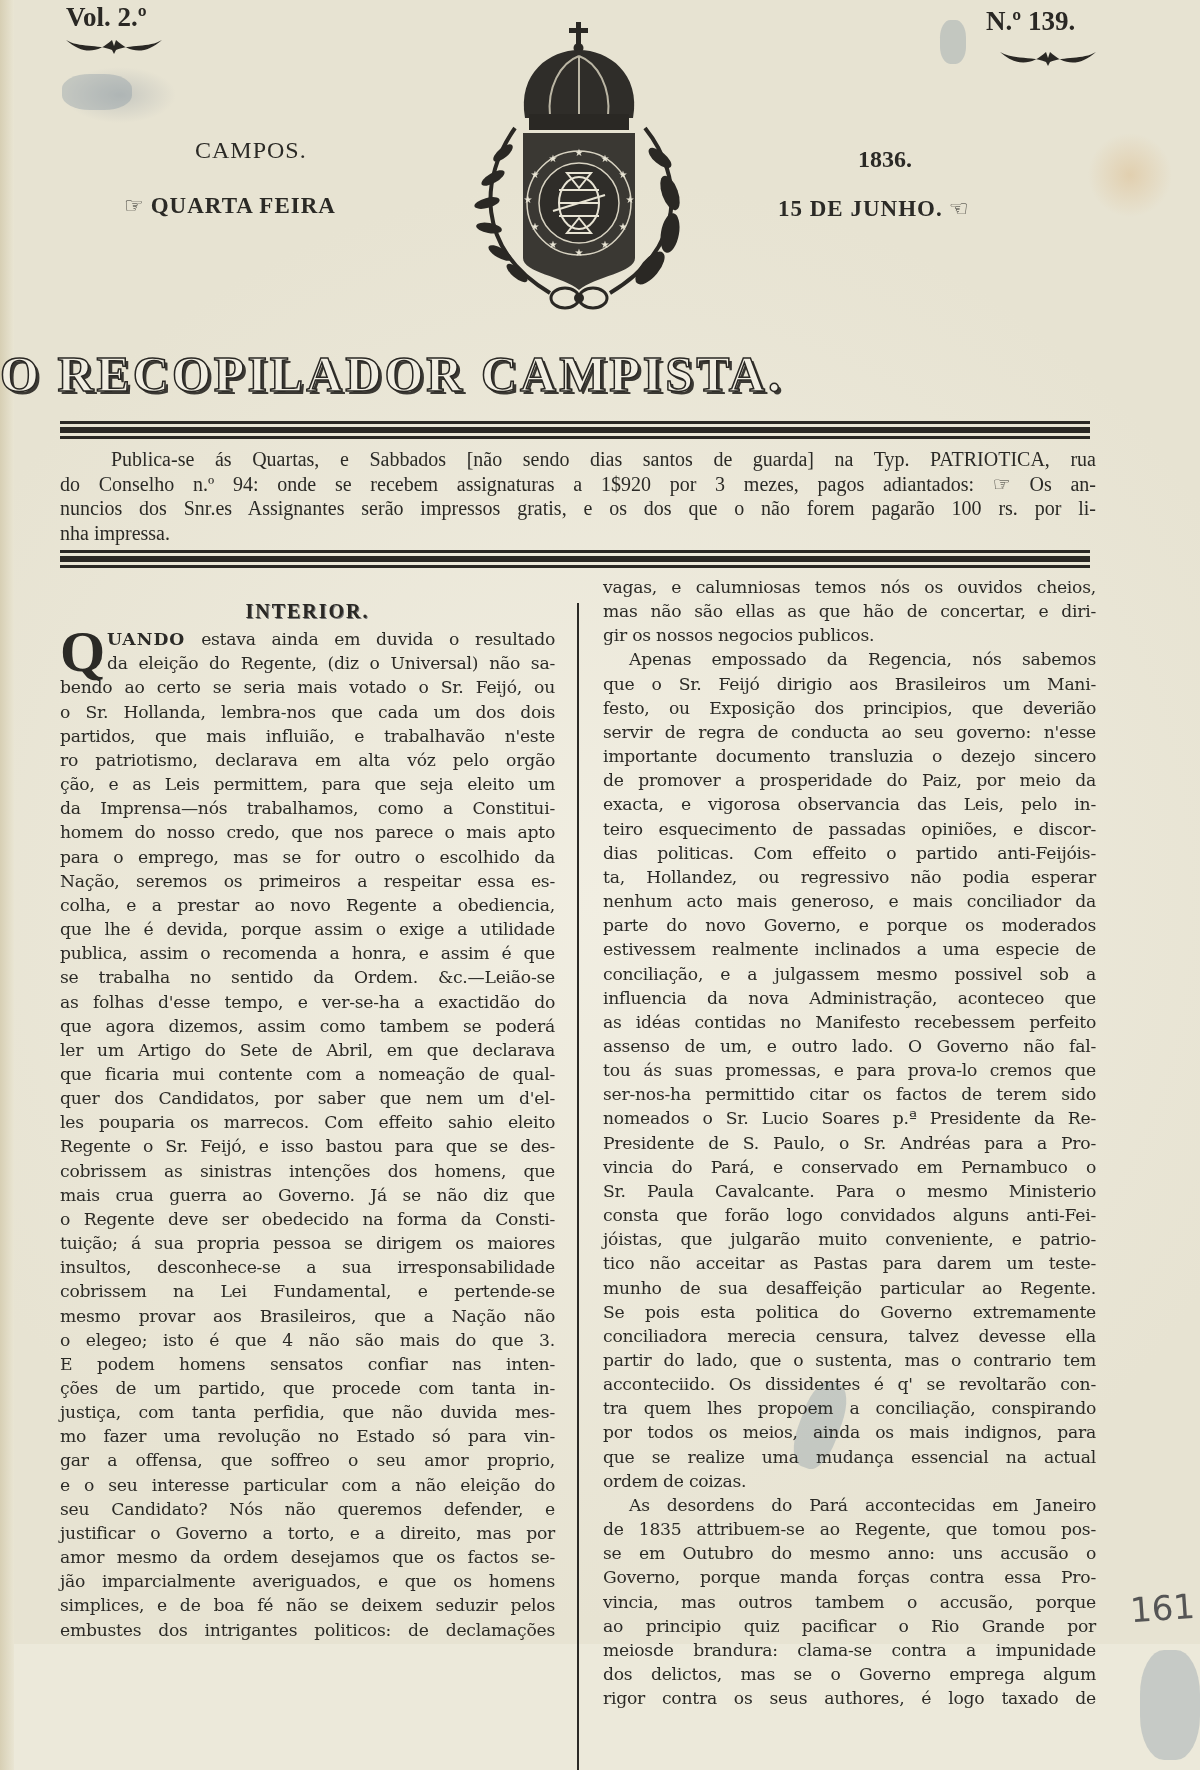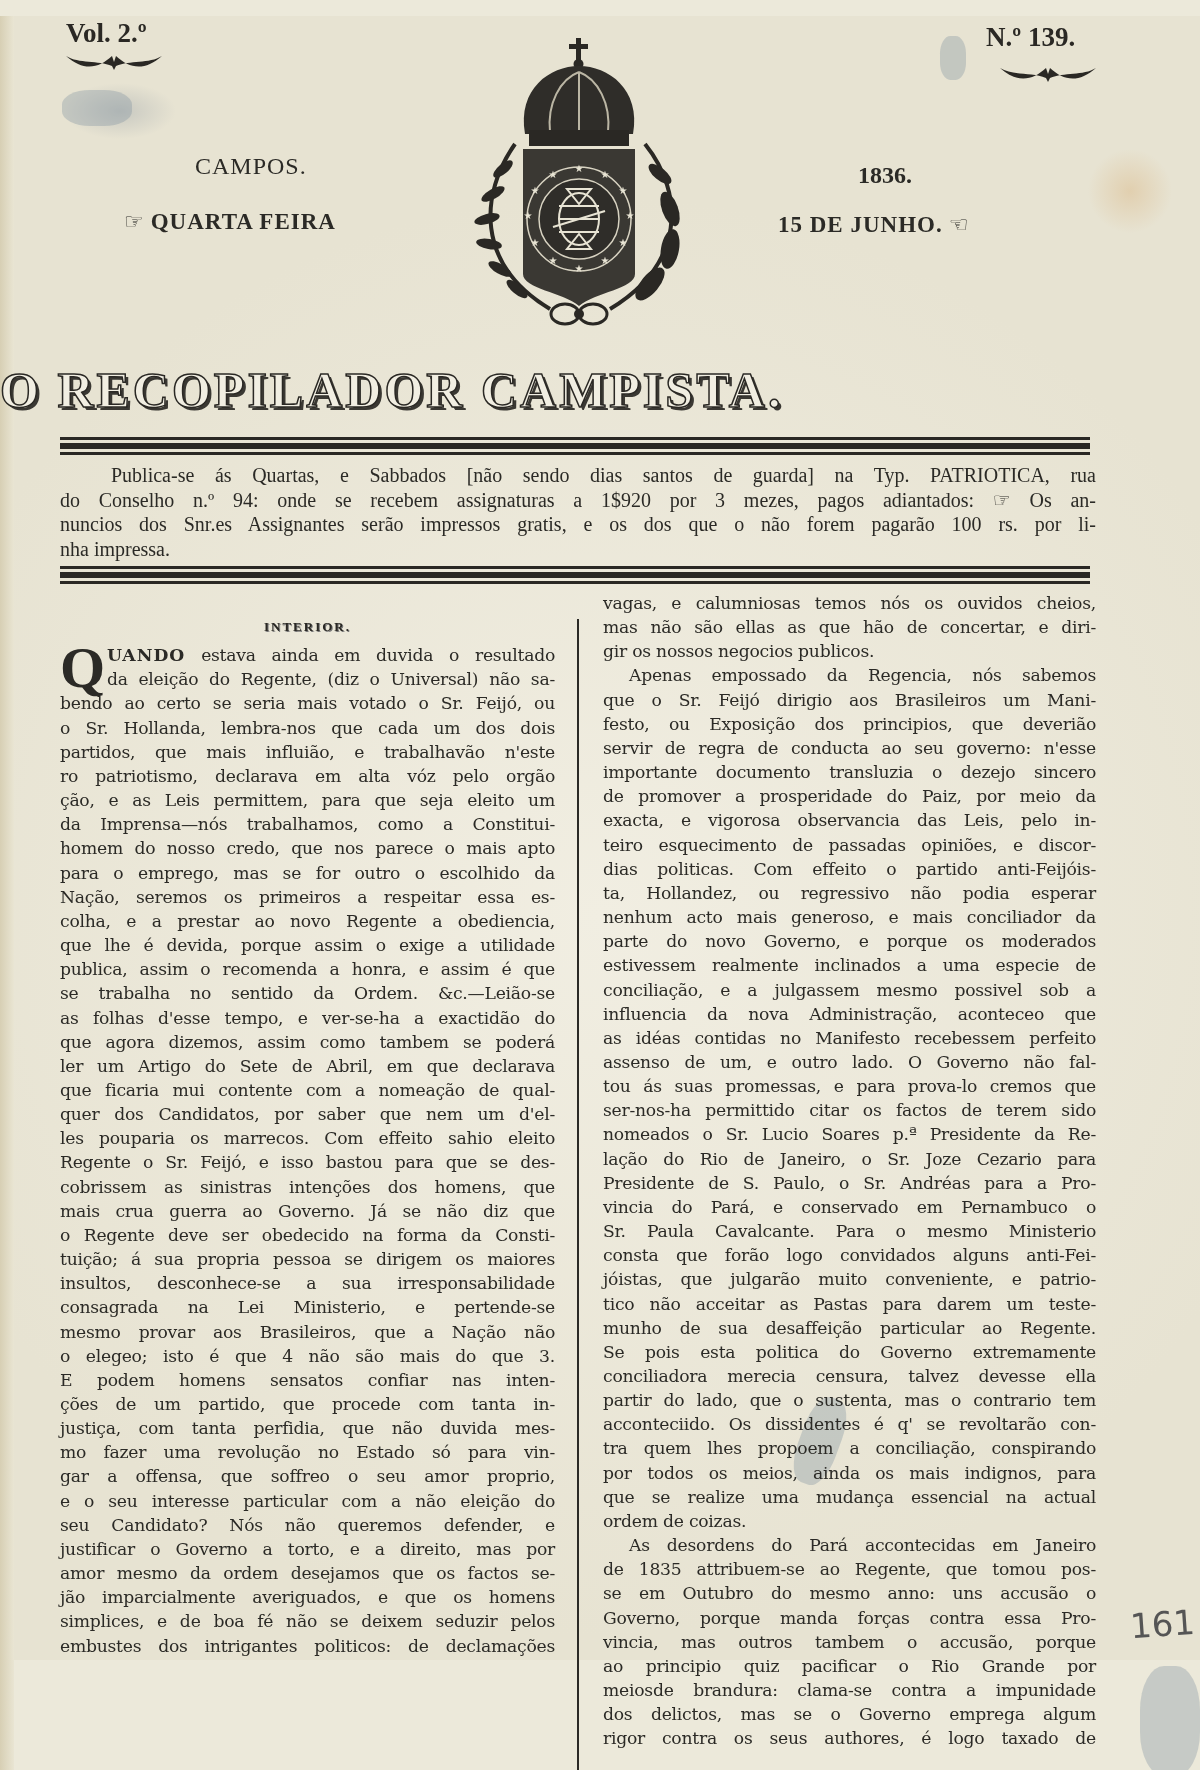--- a/index.html
+++ b/index.html
@@ -9,21 +9,20 @@
     font-family: "DejaVu Serif", "Liberation Serif", serif;
     color: #2b2a26;
     position: relative;
   }
   .page {
     position: absolute; left: 0; top: 0; width: 1200px; height: 1644px;
     background:
       radial-gradient(ellipse 60px 60px at 1130px 175px, rgba(214,170,110,0.35), rgba(0,0,0,0) 70%),
       radial-gradient(ellipse 80px 40px at 120px 95px, rgba(140,150,160,0.35), rgba(0,0,0,0) 70%),
       radial-gradient(ellipse 900px 900px at 600px 900px, #f1eee2, #e7e3d2 80%);
-    margin-top: 16px;
   }
   .left-edge { position:absolute; left:0; top:0; width:14px; height:1770px; background:linear-gradient(90deg,#d7cfb4,#e9e5d3); }
   .masthead-corner { position:absolute; font-family:"Liberation Serif", serif; font-weight:bold; font-size:27px; color:#2a2824; }
   .vol { left: 66px; top: 2px; }
   .num { left: 986px; top: 6px; }
   .swash { position:absolute; width:100px; height:24px; }
   .swash-left { left: 64px; top: 32px; }
   .swash-right { left: 998px; top: 44px; }
   .campos { position:absolute; left:195px; top:137px; font-family:"Liberation Serif", serif; font-size:24px; letter-spacing:1px; }
   .weekday { position:absolute; left:124px; top:193px; font-family:"Liberation Serif", serif; font-size:23px; font-weight:bold; letter-spacing:1px; display:flex; align-items:center; gap:6px; }
@@ -46,21 +45,21 @@
   .subscription {
     position:absolute; left:60px; top:447px; width:1036px;
     font-family:"Liberation Serif", serif; font-size:20px; line-height:24.5px;
     text-align:justify; text-align-last:left;
   }
   .subscription .indent { padding-left:25px; }
   .col-divider { position:absolute; left:577px; top:603px; width:2px; height:1170px; background:#2b2a26; }
   .col { position:absolute; font-family:"DejaVu Serif", serif; font-size:17.2px; line-height:24.15px; text-align:justify; letter-spacing:-0.25px; }
   .col-left { left:60px; top:593px; width:495px; }
   .col-right { left:603px; top:575px; width:493px; }
-  .section-heading { text-align:center; font-family:"Liberation Serif", serif; font-weight:bold; font-size:13px; letter-spacing:2px; margin:6px 0 4px; color:#2a2824; text-shadow: 1px 1px 0 #777; }
+  .section-heading { text-align:center; font-family:"Liberation Serif", serif; font-weight:bold; font-size:20px; letter-spacing:2px; margin:6px 0 4px; color:#2a2824; text-shadow: 1px 1px 0 #777; }
   .dropcap { float:left; font-family:"Liberation Serif", serif; font-size:58px; line-height:46px; font-weight:bold; margin:2px 2px 0 0; }
   .lead { font-weight:bold; letter-spacing:1px; }
   .indent { text-indent:26px; }
   .line { display:block; text-align:justify; text-align-last:justify; white-space:nowrap; }
   .line.last { text-align-last:left; }
   .margin-note { position:absolute; left:1130px; top:1588px; font-family:"DejaVu Sans", sans-serif; font-size:34px; color:#555; transform: rotate(-4deg); }
   .stain { position:absolute; border-radius:40%; background:rgba(130,145,160,0.35); }
 </style>
 </head>
 <body>
@@ -201,21 +200,21 @@
       <span class="line">ler um Artigo do Sete de Abril, em que declarava</span>
       <span class="line">que ficaria mui contente com a nomeação de qual-</span>
       <span class="line">quer dos Candidatos, por saber que nem um d'el-</span>
       <span class="line">les pouparia os marrecos. Com effeito sahio eleito</span>
       <span class="line">Regente o Sr. Feijó, e isso bastou para que se des-</span>
       <span class="line">cobrissem as sinistras intenções dos homens, que</span>
       <span class="line">mais crua guerra ao Governo. Já se não diz que</span>
       <span class="line">o Regente deve ser obedecido na forma da Consti-</span>
       <span class="line">tuição; á sua propria pessoa se dirigem os maiores</span>
       <span class="line">insultos, desconhece-se a sua irresponsabilidade</span>
-      <span class="line">consagrada na Lei Ministerio, e pertende-se</span>
+      <span class="line">cobrissem na Lei Fundamental, e pertende-se</span>
       <span class="line">mesmo provar aos Brasileiros, que a Nação não</span>
       <span class="line">o elegeo; isto é que 4 não são mais do que 3.</span>
       <span class="line">E podem homens sensatos confiar nas inten-</span>
       <span class="line">ções de um partido, que procede com tanta in-</span>
       <span class="line">justiça, com tanta perfidia, que não duvida mes-</span>
       <span class="line">mo fazer uma revolução no Estado só para vin-</span>
       <span class="line">gar a offensa, que soffreo o seu amor proprio,</span>
       <span class="line">e o seu interesse particular com a não eleição do</span>
       <span class="line">seu Candidato? Nós não queremos defender, e</span>
       <span class="line">justificar o Governo a torto, e a direito, mas por</span>
@@ -243,21 +242,20 @@
     <span class="line">nenhum acto mais generoso, e mais conciliador da</span>
     <span class="line">parte do novo Governo, e porque os moderados</span>
     <span class="line">estivessem realmente inclinados a uma especie de</span>
     <span class="line">conciliação, e a julgassem mesmo possivel sob a</span>
     <span class="line">influencia da nova Administração, aconteceo que</span>
     <span class="line">as idéas contidas no Manifesto recebessem perfeito</span>
     <span class="line">assenso de um, e outro lado. O Governo não fal-</span>
     <span class="line">tou ás suas promessas, e para prova-lo cremos que</span>
     <span class="line">ser-nos-ha permittido citar os factos de terem sido</span>
     <span class="line">nomeados o Sr. Lucio Soares p.ª Presidente da Re-</span>
-    <span class="line">lação do Rio de Janeiro, o Sr. Joze Cezario para</span>
     <span class="line">Presidente de S. Paulo, o Sr. Andréas para a Pro-</span>
     <span class="line">vincia do Pará, e conservado em Pernambuco o</span>
     <span class="line">Sr. Paula Cavalcante. Para o mesmo Ministerio</span>
     <span class="line">consta que forão logo convidados alguns anti-Fei-</span>
     <span class="line">jóistas, que julgarão muito conveniente, e patrio-</span>
     <span class="line">tico não acceitar as Pastas para darem um teste-</span>
     <span class="line">munho de sua desaffeição particular ao Regente.</span>
     <span class="line">Se pois esta politica do Governo extremamente</span>
     <span class="line">conciliadora merecia censura, talvez devesse ella</span>
     <span class="line">partir do lado, que o sustenta, mas o contrario tem</span>

